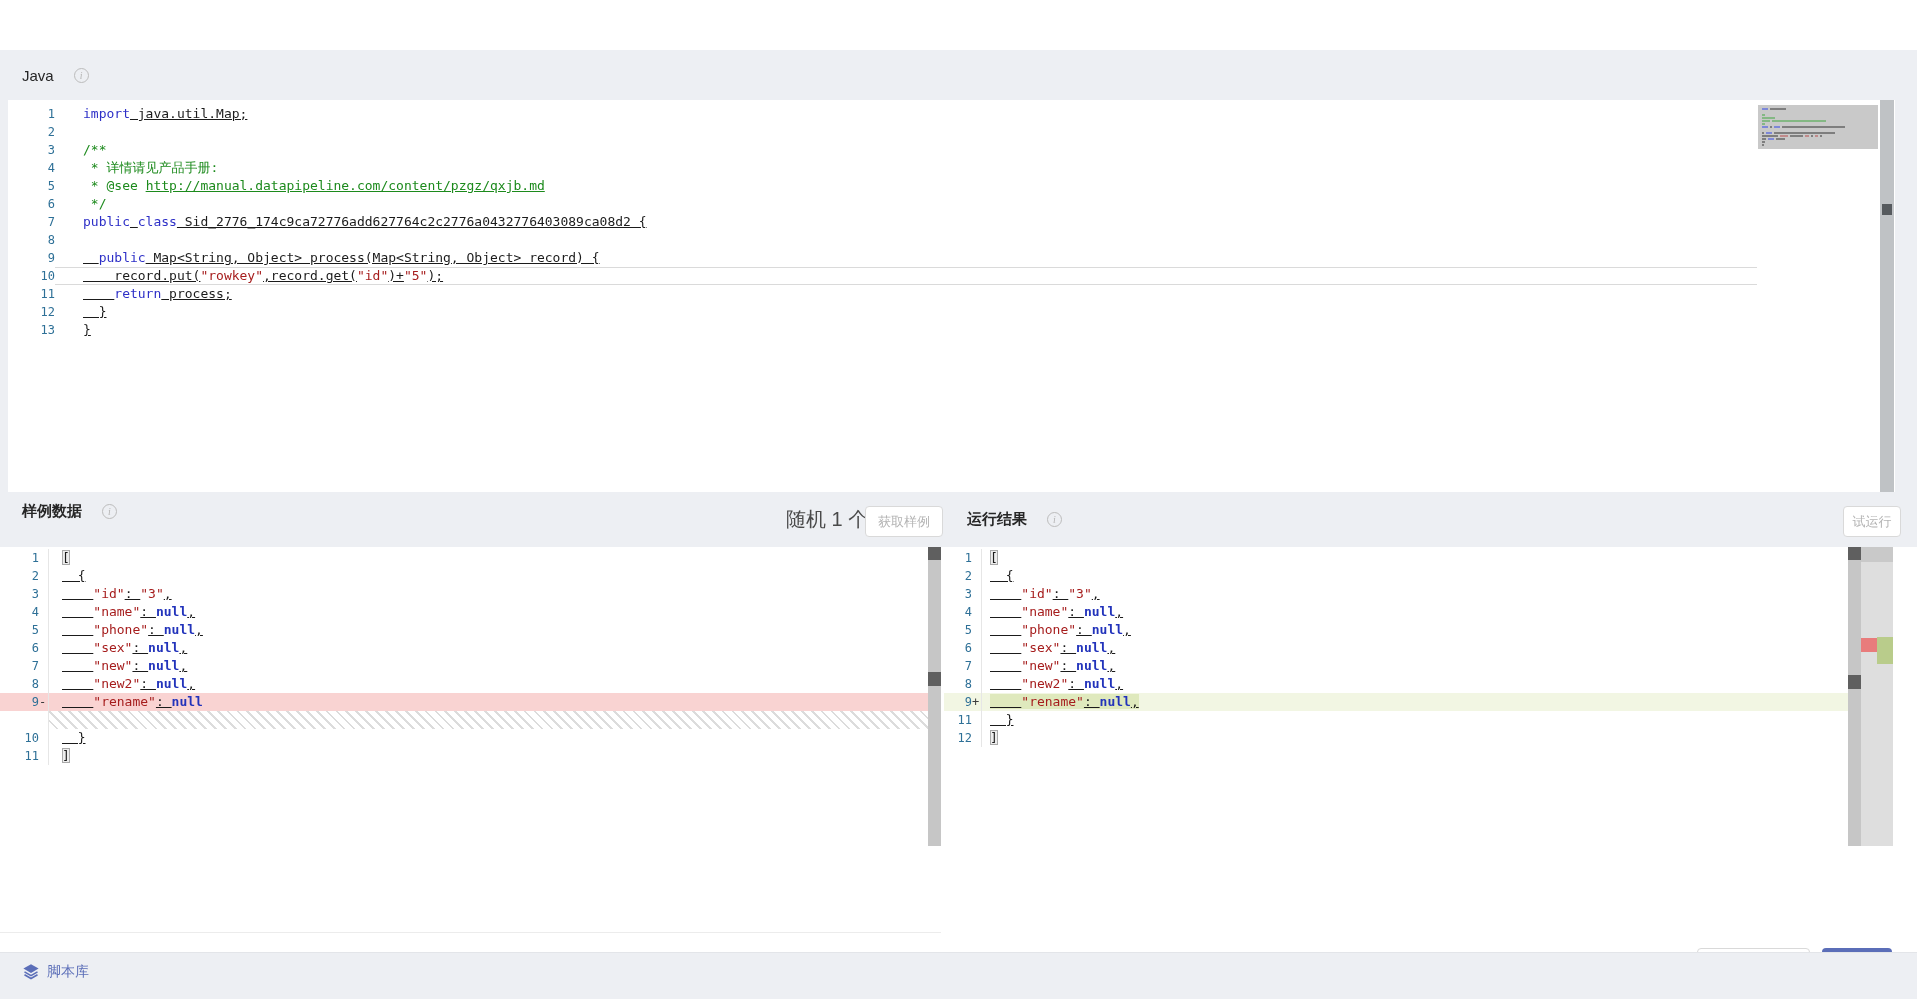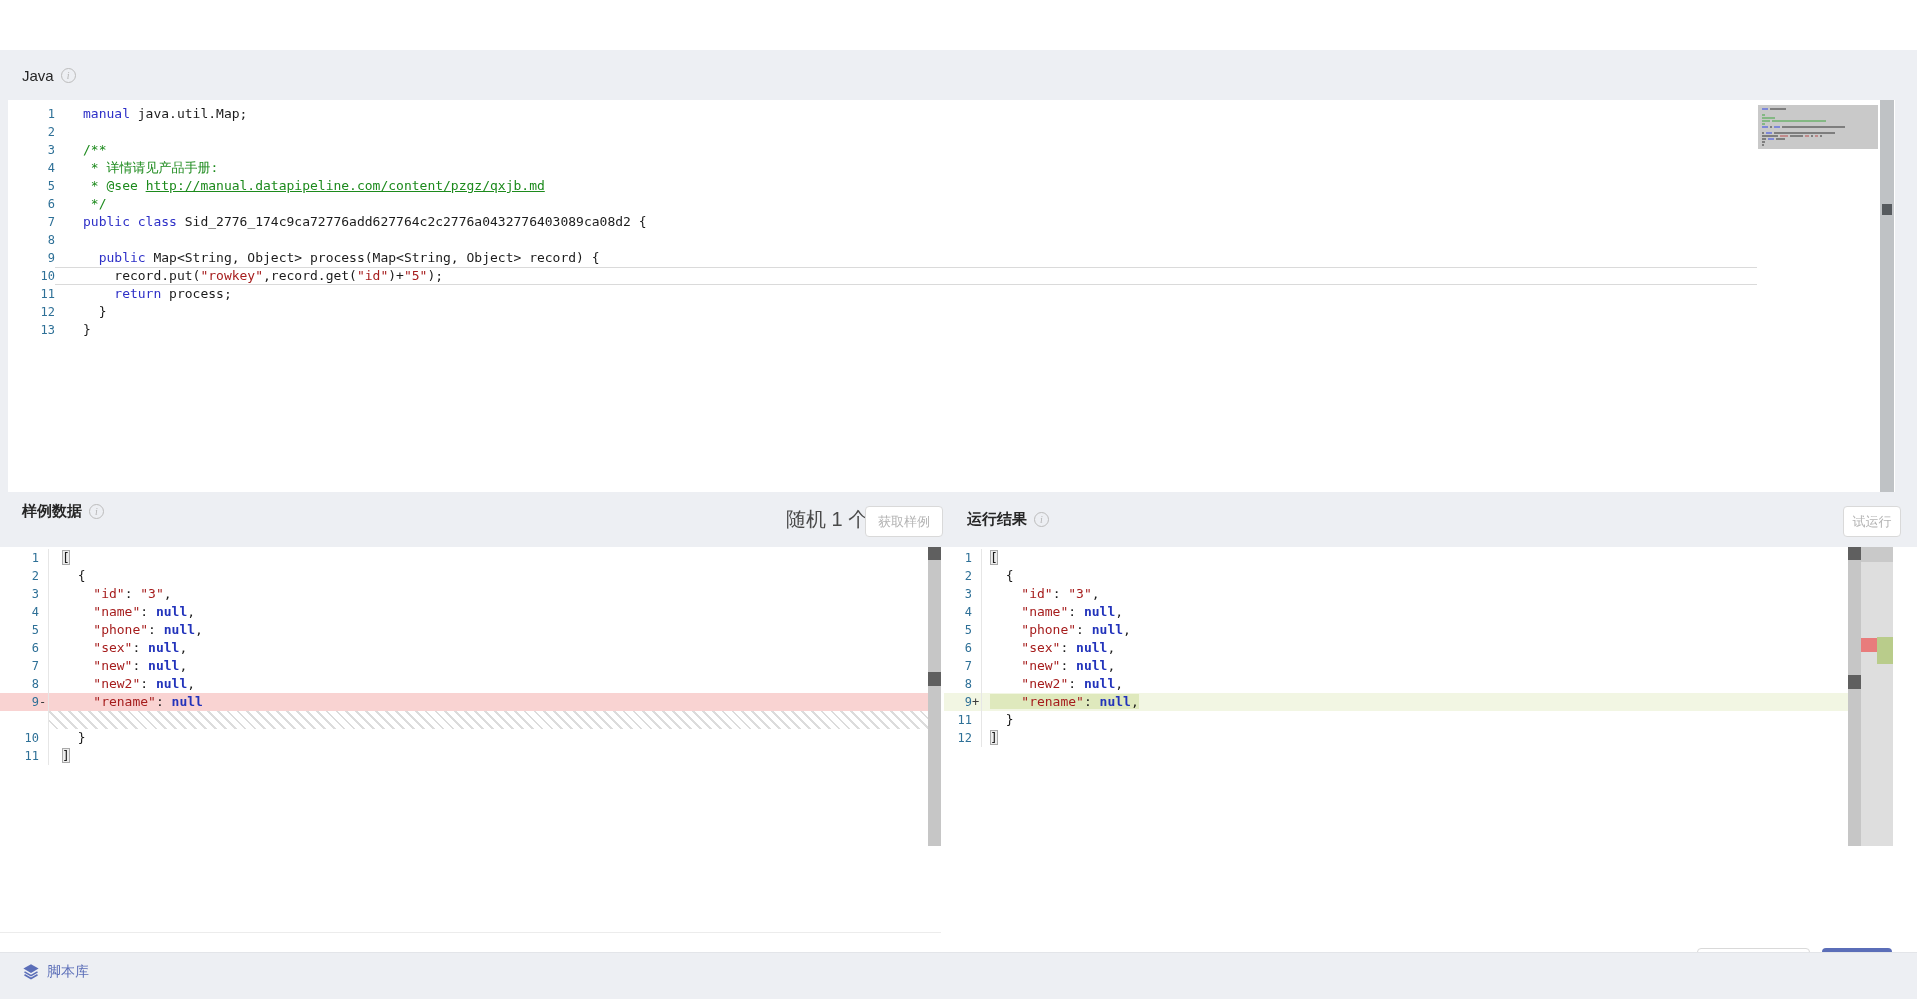--- a/index.html
+++ b/index.html
@@ -5,21 +5,21 @@
   html,body{margin:0;padding:0;background:#fff;}
   .page{position:relative;width:1917px;height:999px;background:#fff;overflow:hidden;
         font-family:"Liberation Sans",sans-serif;}
   
   .titlebar{position:absolute;left:0;top:0;width:100%;height:50px;background:#fff;
             border-bottom:1px solid #ececec;box-sizing:border-box;z-index:6;}
   .title{position:absolute;left:22px;top:0;line-height:49px;font-size:15px;color:#262626;font-weight:500;}
   .close{position:absolute;right:26px;top:0;line-height:49px;font-size:17px;color:#9b9b9b;cursor:pointer;}
   
   .grayzone{position:absolute;left:0;top:50px;width:100%;height:497px;background:#edeff3;}
-  .sec-label{position:absolute;display:flex;align-items:center;gap:7px;font-size:15px;
+  .sec-label{position:absolute;display:flex;align-items:center;gap:20px;font-size:15px;
              color:#262626;font-weight:600;z-index:3;}
   #java-label-row{left:22px;top:50px;height:50px;font-weight:500;}
   #sample-label-row{left:22px;top:492px;height:38px;}
   #result-label-row{left:967px;top:492px;height:55px;}
   .info{width:15px;height:15px;border:1px solid #bcbcbc;border-radius:50%;color:#b5b5b5;
         font-size:10px;line-height:14px;text-align:center;font-style:italic;font-weight:400;
         font-family:"Liberation Serif",serif;box-sizing:border-box;flex:none;}
   
   .java-card{position:absolute;left:8px;top:100px;width:1887px;height:392px;background:#fff;z-index:2;}
   .rows{position:absolute;font-family:"DejaVu Sans Mono",monospace;font-size:13px;z-index:2;}
@@ -31,21 +31,21 @@
   .ctext{flex:1 1 auto;white-space:pre;box-sizing:border-box;}
   .crow.active .ctext{border-top:1px solid #dadada;border-bottom:1px solid #dadada;line-height:16px;}
   .n{display:inline-block;}
   .mk{display:inline-block;width:9px;text-align:left;color:#3c3c3c;font-size:12px;}
   
   .tk-kw{color:#2d2fc7;}
   .tk-cm{color:#1c8a1c;}
   .tk-link{color:#1c8a1c;text-decoration:underline;}
   .tk-str{color:#a61d1d;}
   .tk-atom{color:#2233bb;font-weight:bold;}
-  .tk-pl{color:#1b1b1b;}
+  .tk-pl{color:#1b1b1b;text-decoration:underline;}
   .tk-mb{color:#1b1b1b;background:#ededed;outline:1px solid #a9a9a9;outline-offset:-1px;}
   
   .minimap{position:absolute;left:1750px;top:5px;width:120px;height:44px;background:#c9c9c9;
            overflow:hidden;padding:3px 4px;box-sizing:border-box;z-index:3;}
   .mm-row{display:flex;gap:2px;height:2px;margin-bottom:1px;}
   .mm-seg{height:2px;flex:none;}
   .mm-kw{background:#7d88d8;}.mm-pl{background:#7e7e7e;}.mm-cm{background:#84b884;}
   .mm-link{background:#84b884;}.mm-str{background:#c08a8a;}
   #java-scroll{position:absolute;left:1872px;top:0;width:14px;height:392px;background:#bfc2c5;z-index:3;}
   #java-scroll .vthumb{position:absolute;left:2px;top:104px;width:10px;height:11px;background:#565a5e;}
@@ -100,21 +100,21 @@
 
   <div class="sec-label" id="java-label-row">
     <span>Java</span>
     <span class="info">i</span>
   </div>
 
   <div class="java-card">
     <div class="rows" id="java-rows">
         <div class="crow">
           <span class="gut"><span class="n">1</span></span>
-          <span class="ctext"><span class="tk-kw">manual</span><span class="tk-pl"> java.util.Map;</span></span>
+          <span class="ctext"><span class="tk-kw">import</span><span class="tk-pl"> java.util.Map;</span></span>
         </div>
         <div class="crow">
           <span class="gut"><span class="n">2</span></span>
           <span class="ctext"></span>
         </div>
         <div class="crow">
           <span class="gut"><span class="n">3</span></span>
           <span class="ctext"><span class="tk-cm">/**</span></span>
         </div>
         <div class="crow">

